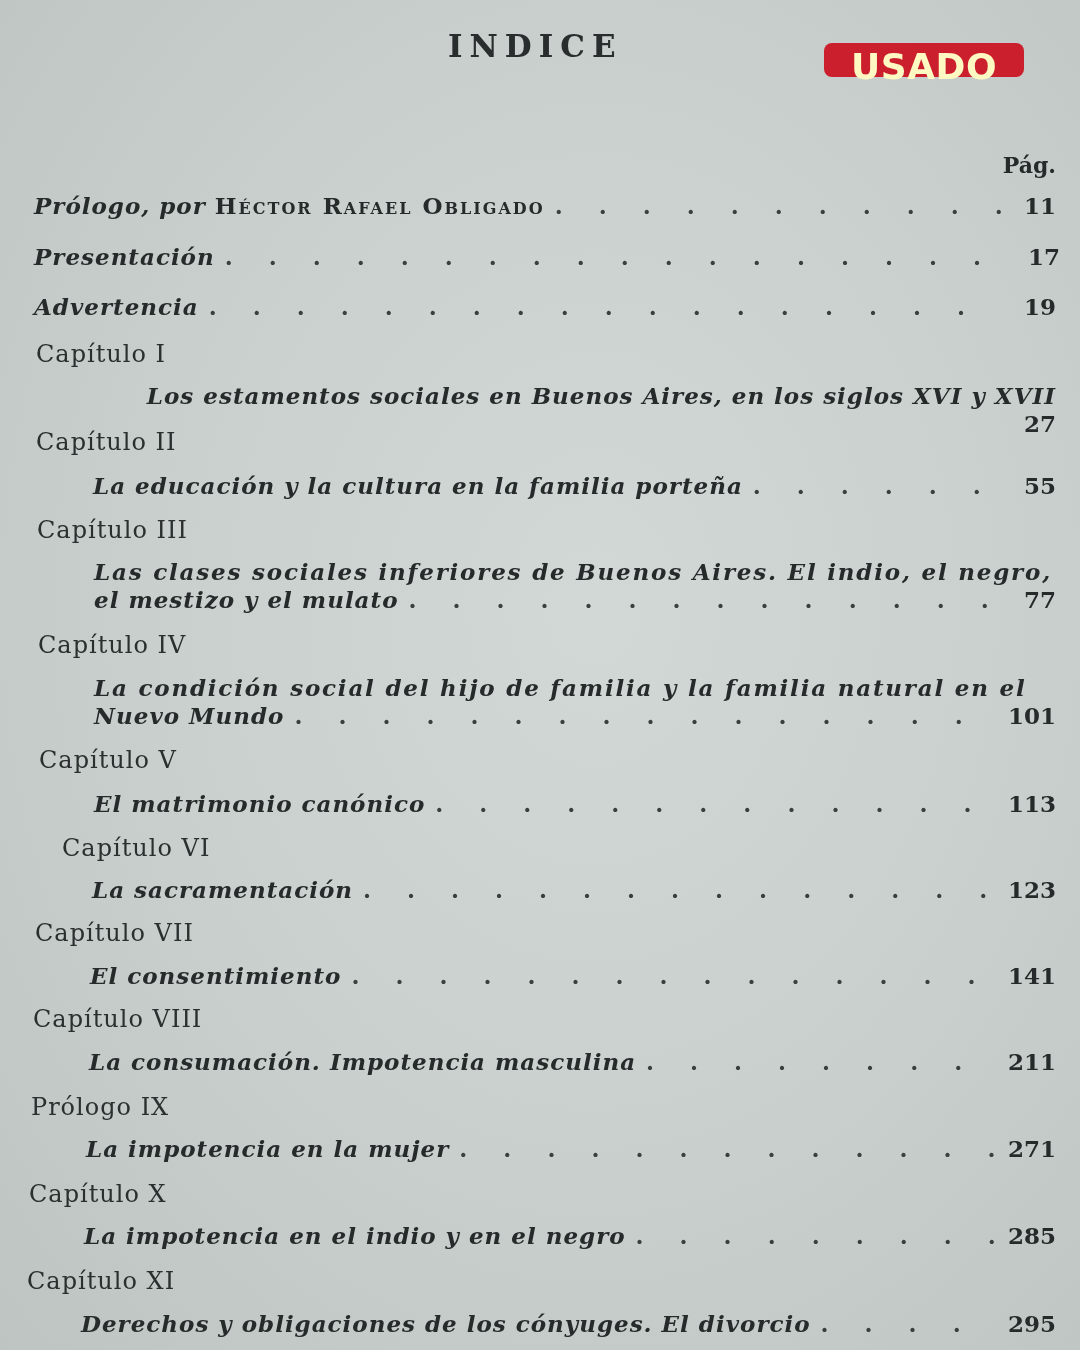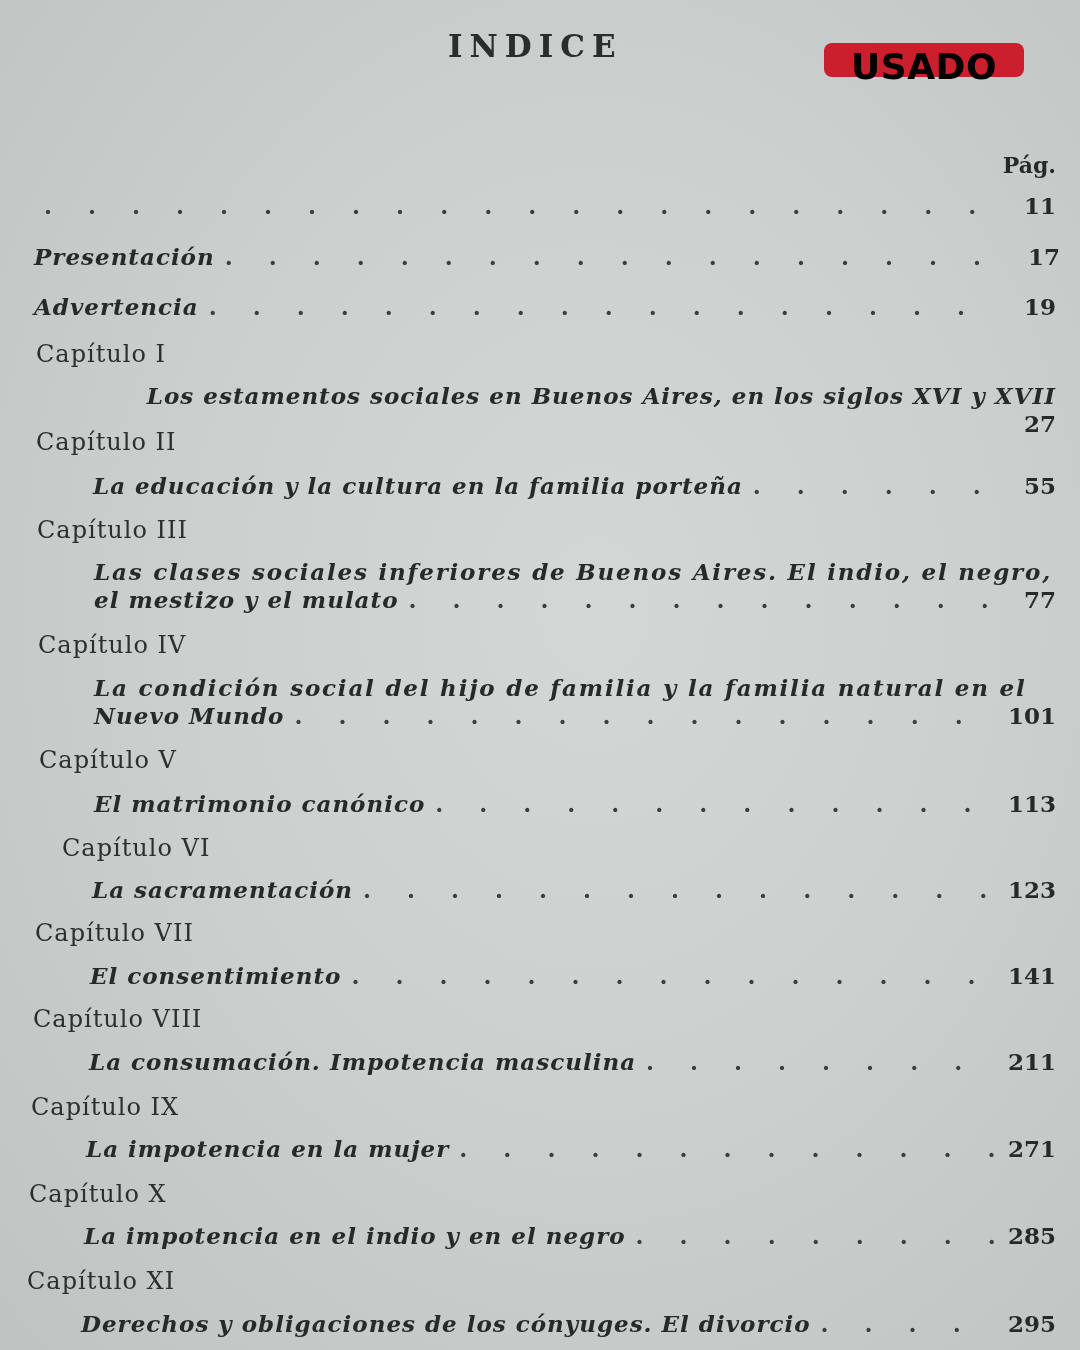--- a/index.html
+++ b/index.html
@@ -12,21 +12,21 @@
     }
     .page { position: absolute; inset: 0; }
     .title {
       position: absolute; top: 28px; left: 448px;
       font-size: 31px; font-weight: bold; letter-spacing: 7px;
       color: #2a2d2e;
     }
     .badge {
       position: absolute; top: 43px; left: 824px; width: 200px; height: 34px;
       background: #cc1f2e; border-radius: 8px;
-      color: #000000; font-family: "DejaVu Sans", "Liberation Sans", sans-serif;
+      color: #fef9c3; font-family: "DejaVu Sans", "Liberation Sans", sans-serif;
       font-size: 36px; font-weight: bold; text-align: center; line-height: 47px;
       letter-spacing: 0.5px;
     }
     .pag {
       position: absolute; top: 152px; right: 24px;
       font-size: 22px; font-weight: bold;
     }
     .row { position: absolute; left: 0; right: 0; }
     .entry {
       display: flex; align-items: flex-end;
@@ -57,20 +57,24 @@
 </head>
 <body>
 
 <div class="page">
 
   <div class="title">INDICE</div>
   <div class="badge">USADO</div>
   <div class="pag">Pág.</div>
 
   <div class="row entry" style="top:192px; left:34px; right:24px;">
+    <span class="text">
+      <span>Prólogo, por</span>
+      <span class="smallcaps">Héctor Rafael Obligado</span>
+    </span>
     <span class="dots">. . . . . . . . . . . . . . . . . . . . . . . . . . . . . . . . . . . . . . . . . .</span>
     <span class="page-num">11</span>
   </div>
   <div class="row entry" style="top:243px; left:34px; right:20px;">
     <span class="text">Presentación</span>
     <span class="dots">. . . . . . . . . . . . . . . . . . . . . . . . . . . . . . . . . . . . . . . . . .</span>
     <span class="page-num">17</span>
   </div>
   <div class="row entry" style="top:293px; left:34px; right:24px;">
     <span class="text">Advertencia</span>
@@ -133,21 +137,21 @@
     <span class="page-num">141</span>
   </div>
 
   <div class="chapter" style="top:1005px; left:33px;">Capítulo VIII</div>
   <div class="row entry" style="top:1048px; left:89px; right:24px;">
     <span class="text">La consumación. Impotencia masculina</span>
     <span class="dots">. . . . . . . . . . . . . . . . . . . . . . . . . . . . . . . . . . . . . . . . . .</span>
     <span class="page-num">211</span>
   </div>
 
-  <div class="chapter" style="top:1093px; left:31px;">Capítulo IX</div>
+  <div class="chapter" style="top:1093px; left:31px;">Prólogo IX</div>
   <div class="row entry" style="top:1135px; left:86px; right:24px;">
     <span class="text">La impotencia en la mujer</span>
     <span class="dots">. . . . . . . . . . . . . . . . . . . . . . . . . . . . . . . . . . . . . . . . . .</span>
     <span class="page-num">271</span>
   </div>
 
   <div class="chapter" style="top:1180px; left:29px;">Capítulo X</div>
   <div class="row entry" style="top:1222px; left:84px; right:24px;">
     <span class="text">La impotencia en el indio y en el negro</span>
     <span class="dots">. . . . . . . . . . . . . . . . . . . . . . . . . . . . . . . . . . . . . . . . . .</span>

